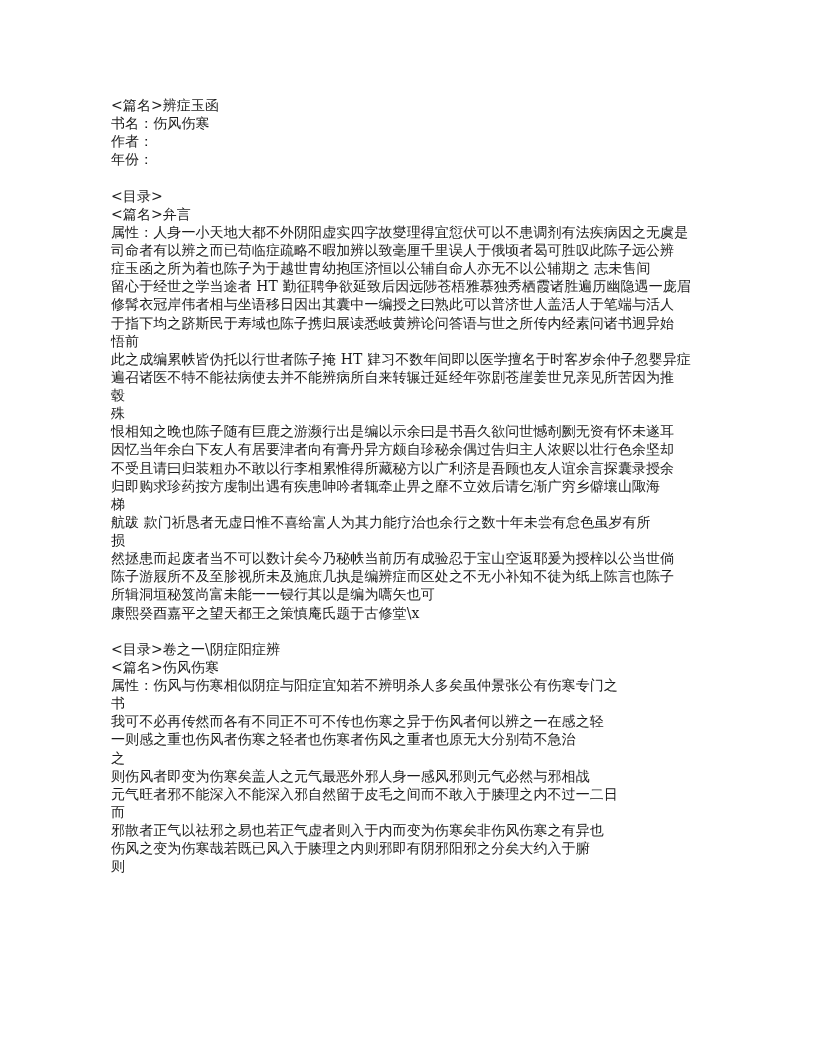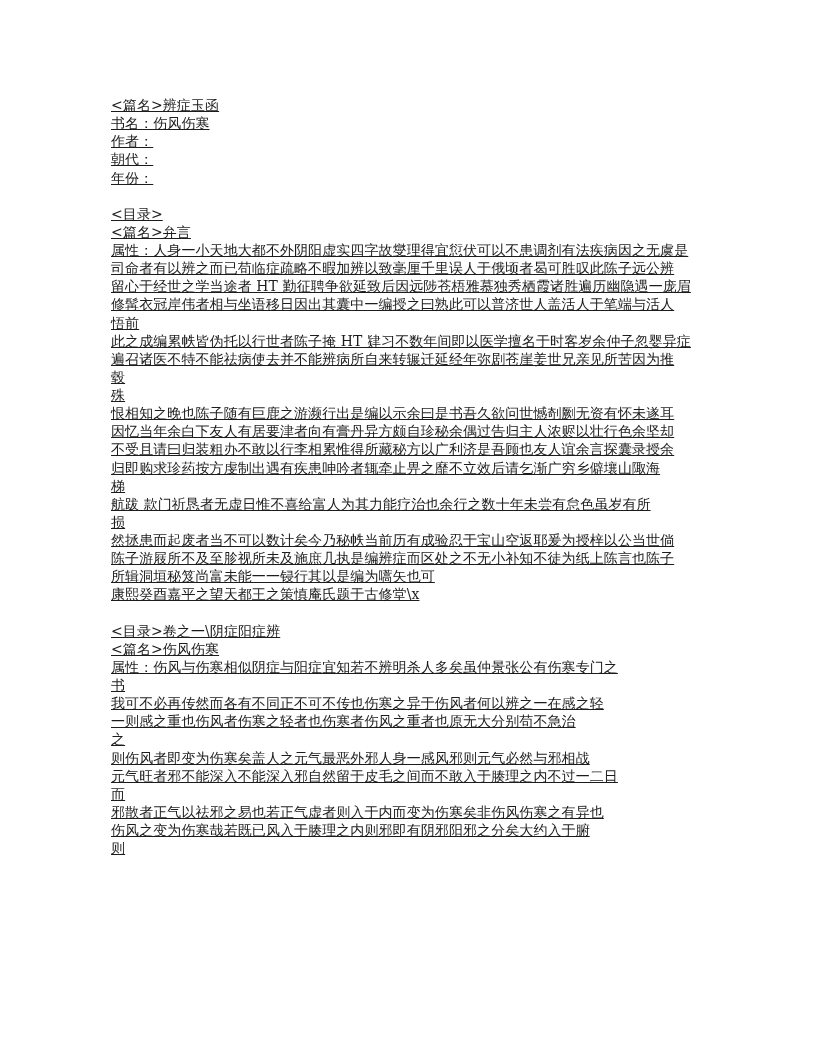--- a/index.html
+++ b/index.html
@@ -22,46 +22,46 @@
   }
   .textblock {
     position: absolute;
     left: 111px;
     top: 96px;
     width: 620px;
     font-family: "DejaVu Serif", "Liberation Serif", serif;
     font-size: 14px;
     color: #1c1c1c;
     font-weight: 400;
-    text-decoration: underline;
   }
   .line {
     line-height: 18.13px;
     min-height: 18.13px;
     white-space: pre;
     letter-spacing: 0.08px;
   }
 </style>
 </head>
 <body style="background: rgb(255, 255, 255);">
 
 <div class="page">
   <div class="textblock" style="color: rgb(28, 28, 28);">
       <div class="line">&lt;篇名&gt;辨症玉函</div>
       <div class="line">书名：伤风伤寒</div>
       <div class="line">作者：</div>
-      <div class="line">朝代：</div>
       <div class="line">年份：</div>
       <div class="line"></div>
       <div class="line">&lt;目录&gt;</div>
       <div class="line">&lt;篇名&gt;弁言</div>
       <div class="line">属性：人身一小天地大都不外阴阳虚实四字故燮理得宜愆伏可以不患调剂有法疾病因之无虞是</div>
       <div class="line">司命者有以辨之而已苟临症疏略不暇加辨以致毫厘千里误人于俄顷者曷可胜叹此陈子远公辨</div>
+      <div class="line">症玉函之所为着也陈子为于越世胄幼抱匡济恒以公辅自命人亦无不以公辅期之 志未售间</div>
       <div class="line">留心于经世之学当途者 HT 勤征聘争欲延致后因远陟苍梧雅慕独秀栖霞诸胜遍历幽隐遇一庞眉</div>
       <div class="line">修髯衣冠岸伟者相与坐语移日因出其囊中一编授之曰熟此可以普济世人盖活人于笔端与活人</div>
+      <div class="line">于指下均之跻斯民于寿域也陈子携归展读悉岐黄辨论问答语与世之所传内经素问诸书迥异始</div>
       <div class="line">悟前</div>
       <div class="line">此之成编累帙皆伪托以行世者陈子掩 HT 肄习不数年间即以医学擅名于时客岁余仲子忽婴异症</div>
       <div class="line">遍召诸医不特不能祛病使去并不能辨病所自来转辗迁延经年弥剧苍崖姜世兄亲见所苦因为推</div>
       <div class="line">毂</div>
       <div class="line">殊</div>
       <div class="line">恨相知之晚也陈子随有巨鹿之游濒行出是编以示余曰是书吾久欲问世憾剞劂无资有怀未遂耳</div>
       <div class="line">因忆当年余白下友人有居要津者向有膏丹异方颇自珍秘余偶过告归主人浓赆以壮行色余坚却</div>
       <div class="line">不受且请曰归装粗办不敢以行李相累惟得所藏秘方以广利济是吾顾也友人谊余言探囊录授余</div>
       <div class="line">归即购求珍药按方虔制出遇有疾患呻吟者辄牵止畀之靡不立效后请乞渐广穷乡僻壤山陬海</div>
       <div class="line">梯</div>

